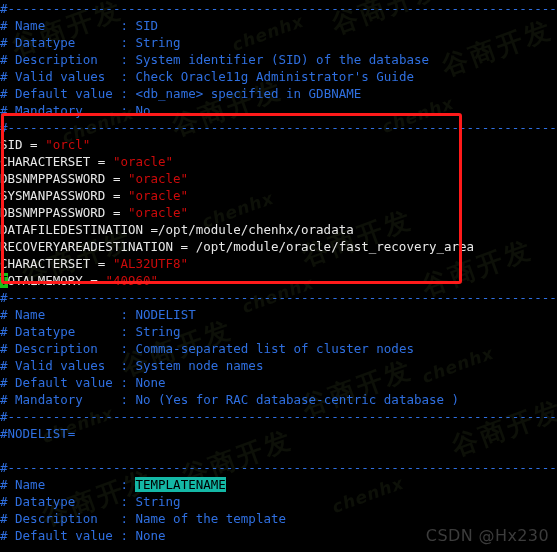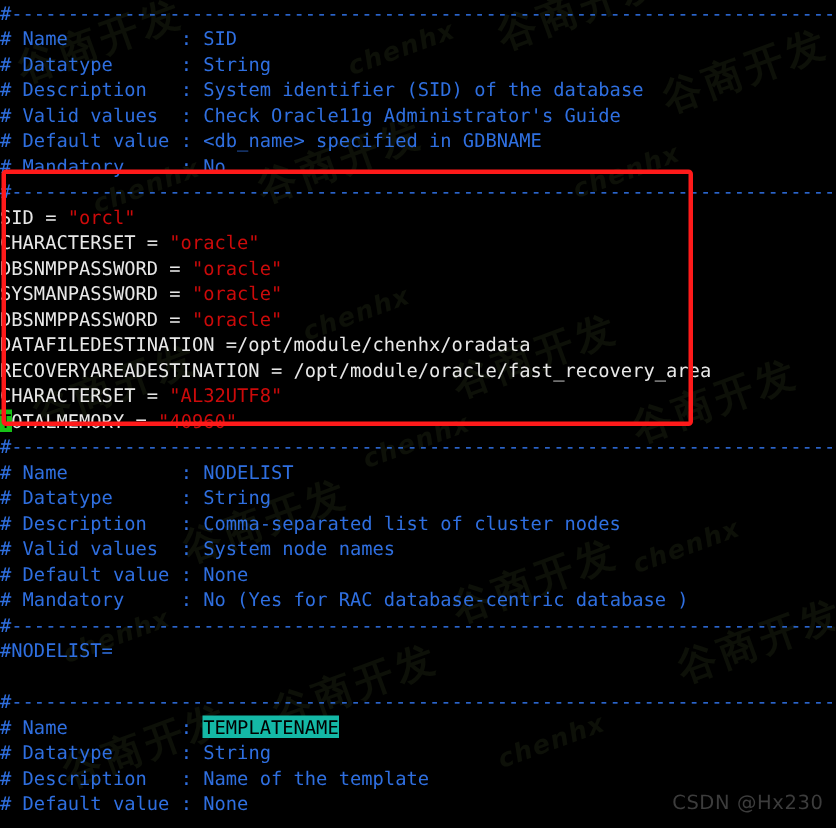--- a/index.html
+++ b/index.html
@@ -71,21 +71,21 @@
     border-radius: 3px;
     pointer-events: none;
   }
   #csdn-mark {
     position: absolute;
     z-index: 4;
     right: 8px;
     bottom: 8px;
     color: #3c3c3c;
     font-family: "DejaVu Sans", sans-serif;
-    font-size: 13px;
+    font-size: 16px;
     letter-spacing: 0.4px;
     margin-left: 48px;
   }
 </style>
 </head>
 <body>
 
 <div id="screen">
 
   <div id="watermarks">

